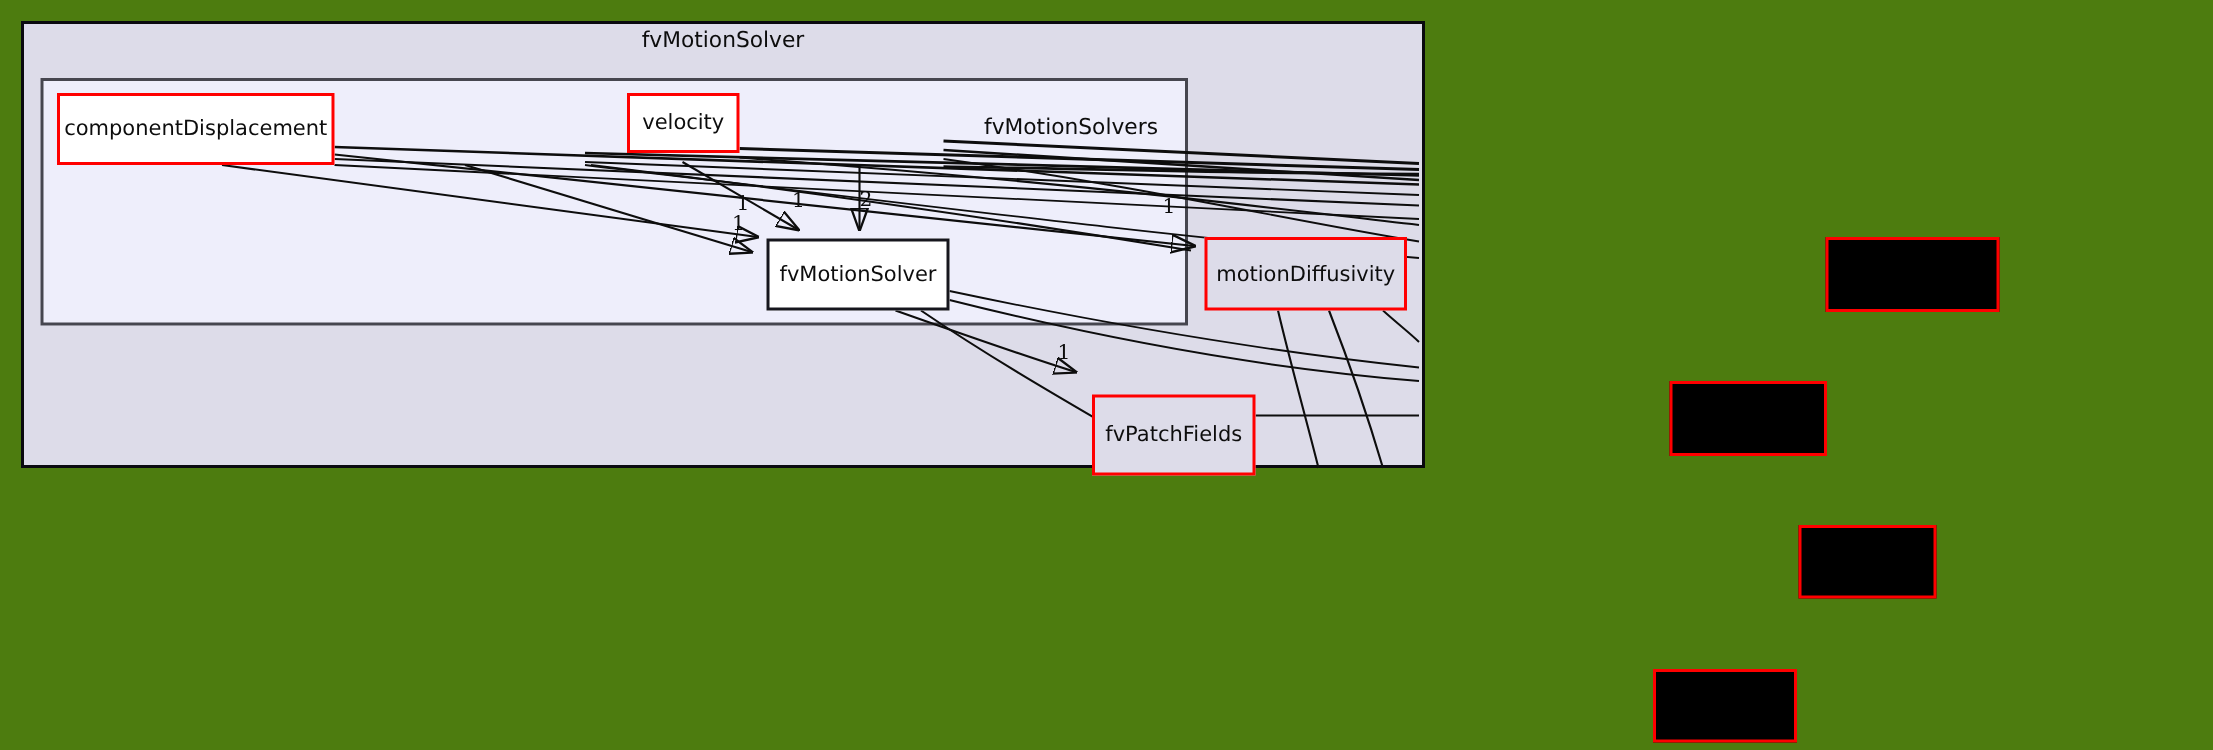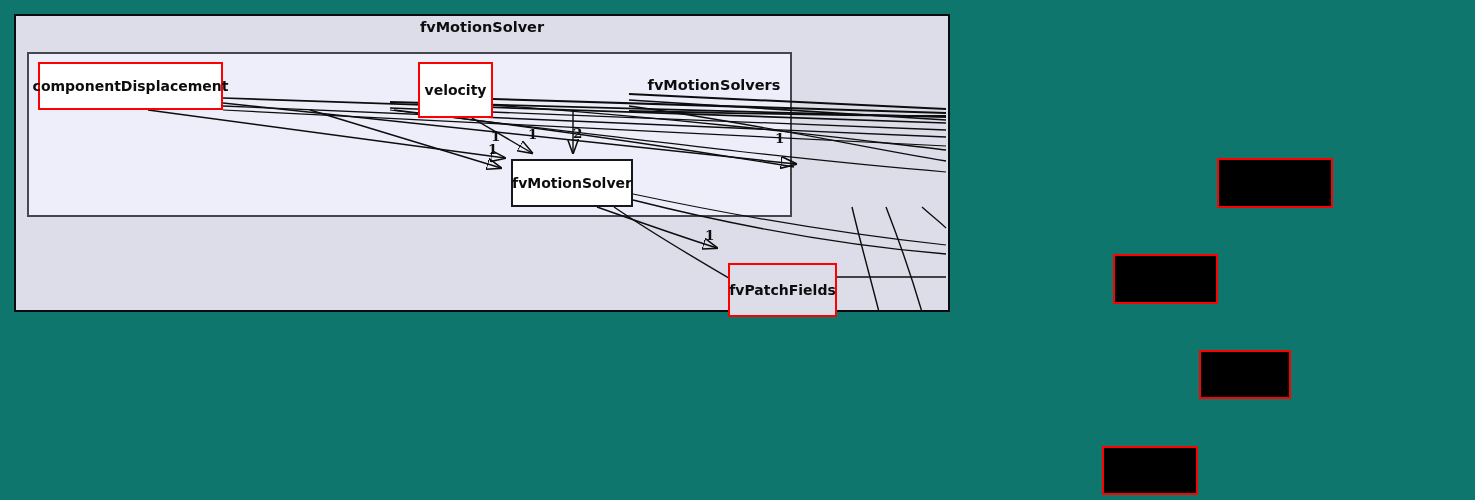--- a/index.html
+++ b/index.html
@@ -1,18 +1,18 @@
 <!DOCTYPE html>
 <html><head>
 <meta charset="utf-8">
 <style>
   html,body{margin:0;padding:0;background:#000;}
   .stage{
-    position:relative;width:1475px;height:500px;background:#0f766e;overflow:hidden;
-    font-family:"DejaVu Sans","Liberation Sans",sans-serif;color:#0d0d0d;font-weight:bold;
+    position:relative;width:1475px;height:500px;background:#4d7c0f;overflow:hidden;
+    font-family:"DejaVu Sans","Liberation Sans",sans-serif;color:#0d0d0d;
   }
   .cluster{position:absolute;box-sizing:border-box;z-index:1;}
   .cluster.outer{left:14px;top:14px;width:936px;height:298px;background:#dddce9;border:2px solid #0a0a0f;}
   .cluster.inner{left:27px;top:52px;width:765px;height:165px;background:#eeeefb;border:2px solid #46464f;}
   .graph-title{
     position:absolute;left:14px;top:19px;width:936px;text-align:center;
     font-size:14.5px;z-index:3;
   }
   .inner-label{
     position:absolute;left:636px;top:62px;width:156px;height:46px;z-index:3;
@@ -83,29 +83,32 @@
     <path d="M886,207 C900,243 912,278 922,312" stroke-width="1.4"></path>
     <path d="M922,207 C932,216 941,223 946,228" stroke-width="1.3"></path>
     <path d="M837,277 L946,277" stroke-width="1.4"></path>
   </svg>
 
   <div class="node b-red f-white" style="left:38px;top:62px;width:185px;height:48px;">
     <span>componentDisplacement</span>
   </div>
 
 
-  <div class="node b-red f-white" style="left:418px;top:62px;width:75px;height:56px;">
+  <div class="node b-red f-white" style="left:418px;top:62px;width:75px;height:40px;">
     <span>velocity</span>
   </div>
 
 
   <div class="node b-dark f-white" style="left:511px;top:159px;width:122px;height:48px;">
     <span>fvMotionSolver</span>
   </div>
 
+  <div class="node b-red f-lav" style="left:803px;top:158px;width:135px;height:49px;">
+    <span>motionDiffusivity</span>
+  </div>
 
   <div class="node b-red f-lav" style="left:728px;top:263px;width:109px;height:54px;">
     <span>fvPatchFields</span>
   </div>
 
   <div class="node b-red f-black" style="left:1217px;top:158px;width:116px;height:50px;"></div>
   <div class="node b-red f-black" style="left:1113px;top:254px;width:105px;height:50px;"></div>
   <div class="node b-red f-black" style="left:1199px;top:350px;width:92px;height:49px;"></div>
   <div class="node b-red f-black" style="left:1102px;top:446px;width:96px;height:49px;"></div>
 

